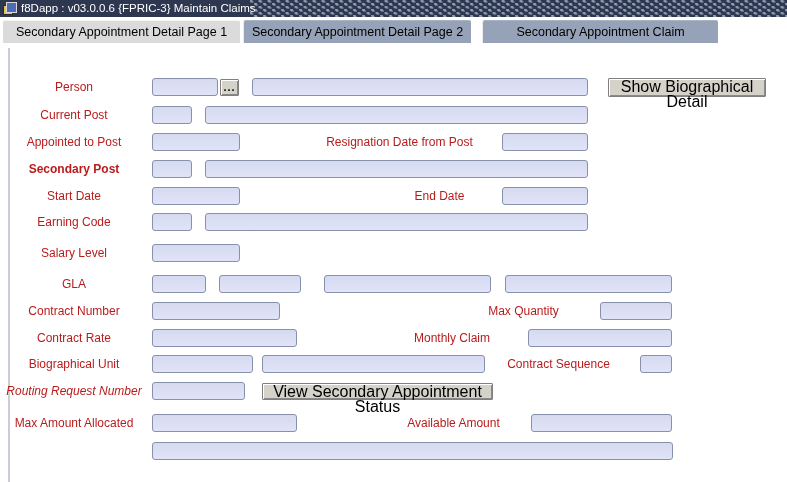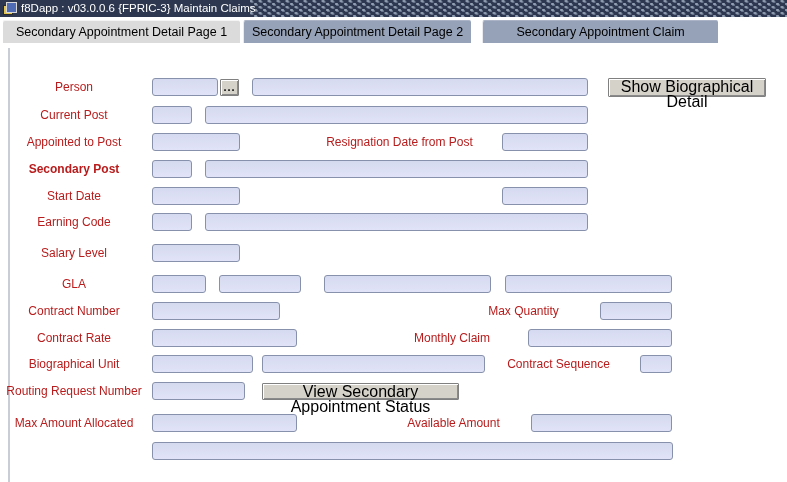--- a/index.html
+++ b/index.html
@@ -116,20 +116,21 @@
     <input class="fld" style="left: 152px; top: 89px; width: 88px;" value="">
     <span class="lbl" style="left:300px;top:91px;width:199px;">Resignation Date from Post</span>
     <input class="fld" style="left: 502px; top: 89px; width: 86px;" value="">
 
     <span class="lbl bold" style="left:0;top:118px;width:148px;">Secondary Post</span>
     <input class="fld" style="left: 152px; top: 116px; width: 40px;" value="">
     <input class="fld" style="left: 205px; top: 116px; width: 383px;" value="">
 
     <span class="lbl" style="left:0;top:145px;width:148px;">Start Date</span>
     <input class="fld" style="left: 152px; top: 143px; width: 88px;" value="">
+    <span class="lbl" style="left:380px;top:145px;width:119px;">End Date</span>
     <input class="fld" style="left: 502px; top: 143px; width: 86px;" value="">
 
     <span class="lbl" style="left:0;top:171px;width:148px;">Earning Code</span>
     <input class="fld" style="left: 152px; top: 169px; width: 40px;" value="">
     <input class="fld" style="left: 205px; top: 169px; width: 383px;" value="">
 
     <span class="lbl" style="left:0;top:202px;width:148px;">Salary Level</span>
     <input class="fld" style="left: 152px; top: 200px; width: 88px;" value="">
 
     <span class="lbl" style="left:0;top:233px;width:148px;">GLA</span>
@@ -147,23 +148,23 @@
     <input class="fld" style="left: 152px; top: 285px; width: 145px;" value="">
     <span class="lbl" style="left:380px;top:287px;width:144px;">Monthly Claim</span>
     <input class="fld" style="left: 528px; top: 285px; width: 144px;" value="">
 
     <span class="lbl" style="left:0;top:313px;width:148px;">Biographical Unit</span>
     <input class="fld" style="left: 152px; top: 311px; width: 101px;" value="">
     <input class="fld" style="left: 262px; top: 311px; width: 223px;" value="">
     <span class="lbl" style="left:480px;top:313px;width:157px;">Contract Sequence</span>
     <input class="fld" style="left: 640px; top: 311px; width: 32px;" value="">
 
-    <span class="lbl" style="left:0;top:340px;width:148px;">Routing Request Number</span>
+    <span class="lbl" style="left:0;top:340px;width:148px;font-style:italic;">Routing Request Number</span>
     <input class="fld" style="left: 152px; top: 338px; width: 93px;" value="">
-    <button class="btn" style="left:262px;top:339px;width:197px;height:17px;">View Secondary Appointment Status</button>
+    <button class="btn" style="left:262px;top:339px;width:231px;height:17px;">View Secondary Appointment Status</button>
 
     <span class="lbl" style="left:0;top:372px;width:148px;">Max Amount Allocated</span>
     <input class="fld" style="left: 152px; top: 370px; width: 145px;" value="">
     <span class="lbl" style="left:380px;top:372px;width:147px;">Available Amount</span>
     <input class="fld" style="left: 531px; top: 370px; width: 141px;" value="">
 
     <input class="fld" style="left: 152px; top: 398px; width: 521px;" value="">
 
   </div>
 </div>

